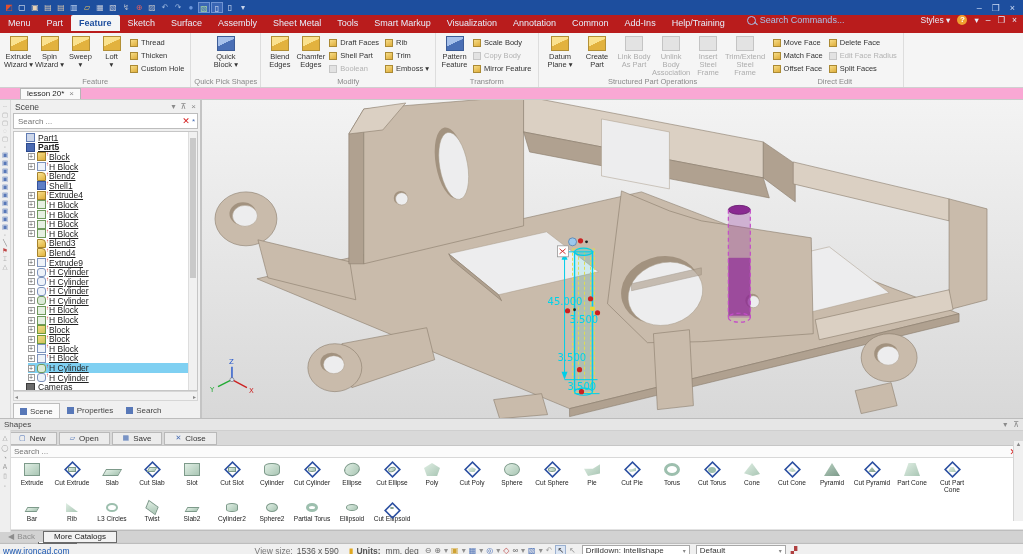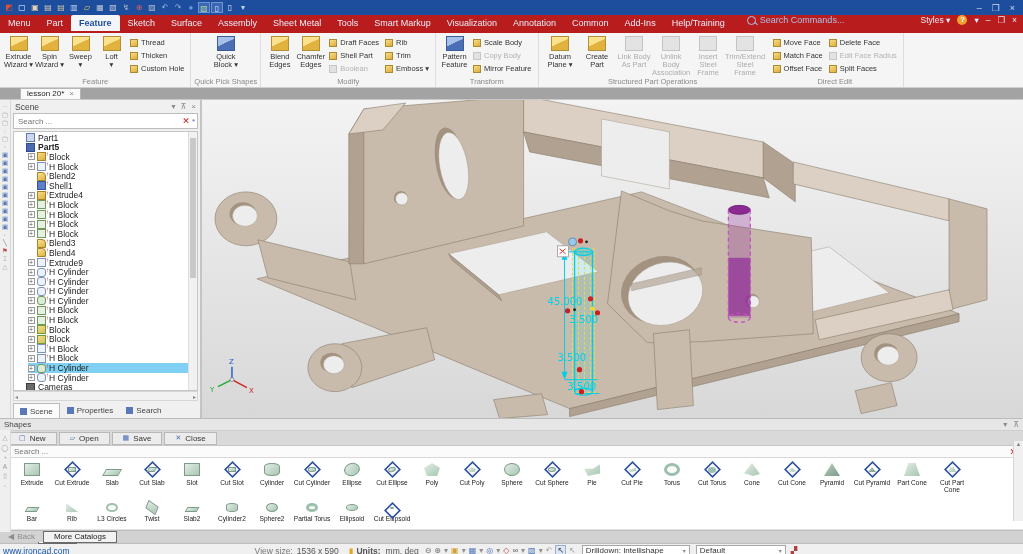--- a/index.html
+++ b/index.html
@@ -36,21 +36,21 @@
   .bigbtn[data-icon="blue"] .bic{background:linear-gradient(155deg,#a6c0ea 45%,#4a6fb5 46%);border-color:#3c5c97;}
   .bigbtn.disabled{color:#adadad;}
   .bigbtn.disabled .bic{background:#e3e3e3;border-color:#c4c4c4;}
   .scol{display:flex;flex-direction:column;margin:2px 3px 0;}
   .smallbtn{display:flex;align-items:center;font-size:7.5px;color:#333;height:13px;white-space:nowrap;}
   .sbic{width:8px;height:8px;margin-right:3px;background:linear-gradient(150deg,#f6dc86,#dfae3c);border:1px solid #ab8a34;box-sizing:border-box;flex:none;}
   .smallbtn.disabled{color:#b3b3b3;}
   .smallbtn.disabled .sbic{background:#e2e2e2;border-color:#c6c6c6;}
 
   
-  .docrow{height:11px;background:#a3a3a3;border-bottom:1px solid #c9c9c9;display:flex;align-items:center;}
+  .docrow{height:11px;background:#f9a8d4;border-bottom:1px solid #c9c9c9;display:flex;align-items:center;}
   .doctab{margin-left:20px;background:#fafafa;border:1px solid #b5b5b5;border-bottom:none;font-size:8px;padding:0 6px 1px;display:flex;gap:5px;align-items:center;color:#222;}
   .doctab .x{color:#888;font-size:8px;}
 
   
   .workspace{height:318px;display:flex;background:#e8e8e8;}
   .lstrip{width:10px;background:#efefef;border-right:1px solid #d8d8d8;display:flex;flex-direction:column;align-items:center;padding-top:3px;gap:1px;overflow:hidden;}
   .lstrip span{font-size:6.5px;line-height:7px;}
 
   .scenepanel{width:189px;display:flex;flex-direction:column;border-right:2px solid #c4c4c4;background:#f0f0f0;}
   .sphead{height:13px;display:flex;align-items:center;padding:0 4px;font-size:8.5px;color:#444;}
@@ -75,21 +75,21 @@
   .trow[data-icon="block"] .tic{background:linear-gradient(150deg,#f6dc86,#dfae3c);border-color:#a5822c;}
   .trow[data-icon="blockg"] .tic{background:linear-gradient(150deg,#f6dc86,#cfc25c);border-color:#6f9a3c;}
   .trow[data-icon="hblock"] .tic{background:#eef2f9;border-color:#7d93bd;}
   .trow[data-icon="hblockg"] .tic{background:#e6f0e2;border-color:#6f9a5c;}
   .trow[data-icon="blend"] .tic{background:linear-gradient(150deg,#f8e292,#e2b23e);border-color:#a5822c;border-radius:0 4px 0 0;}
   .trow[data-icon="shell"] .tic{background:#5f7ec6;border-color:#35539b;}
   .trow[data-icon="cylw"] .tic{background:#eef2f9;border-color:#7d93bd;border-radius:3px;}
   .trow[data-icon="cylg"] .tic{background:#dcead8;border-color:#6f9a5c;border-radius:3px;}
   .trow[data-icon="camera"] .tic{background:#6a6a6a;border-color:#3c3c3c;}
   .trow.selected{background:#7fd0f2;}
-  .tlab{font-size:8.5px;color:#222;}
+  .tlab{font-size:8.5px;color:#222;text-decoration:underline;}
   .vscroll{position:absolute;right:0;top:0;bottom:0;width:8px;background:#f1f1f1;border-left:1px solid #ddd;}
   .vthumb{position:absolute;left:1px;right:1px;top:6px;height:140px;background:#c9c9c9;}
   .hscroll{height:8px;margin:0 2px;background:#f1f1f1;border:1px solid #d6d6d6;display:flex;align-items:center;justify-content:space-between;font-size:6px;color:#888;padding:0 1px;}
   .spfoot{height:15px;display:flex;align-items:center;padding:2px 2px 0;gap:1px;}
   .sptab{display:flex;align-items:center;gap:3px;font-size:8px;color:#444;padding:1px 6px;height:12px;}
   .sptab.active{background:#fbfbfb;border:1px solid #bdbdbd;border-bottom:none;}
   .ftico{width:7px;height:7px;display:inline-block;}
 
   .viewport{flex:1;position:relative;background:linear-gradient(#f3f3f3,#d8d8d8);}
   .vsvg{position:absolute;inset:0;}

